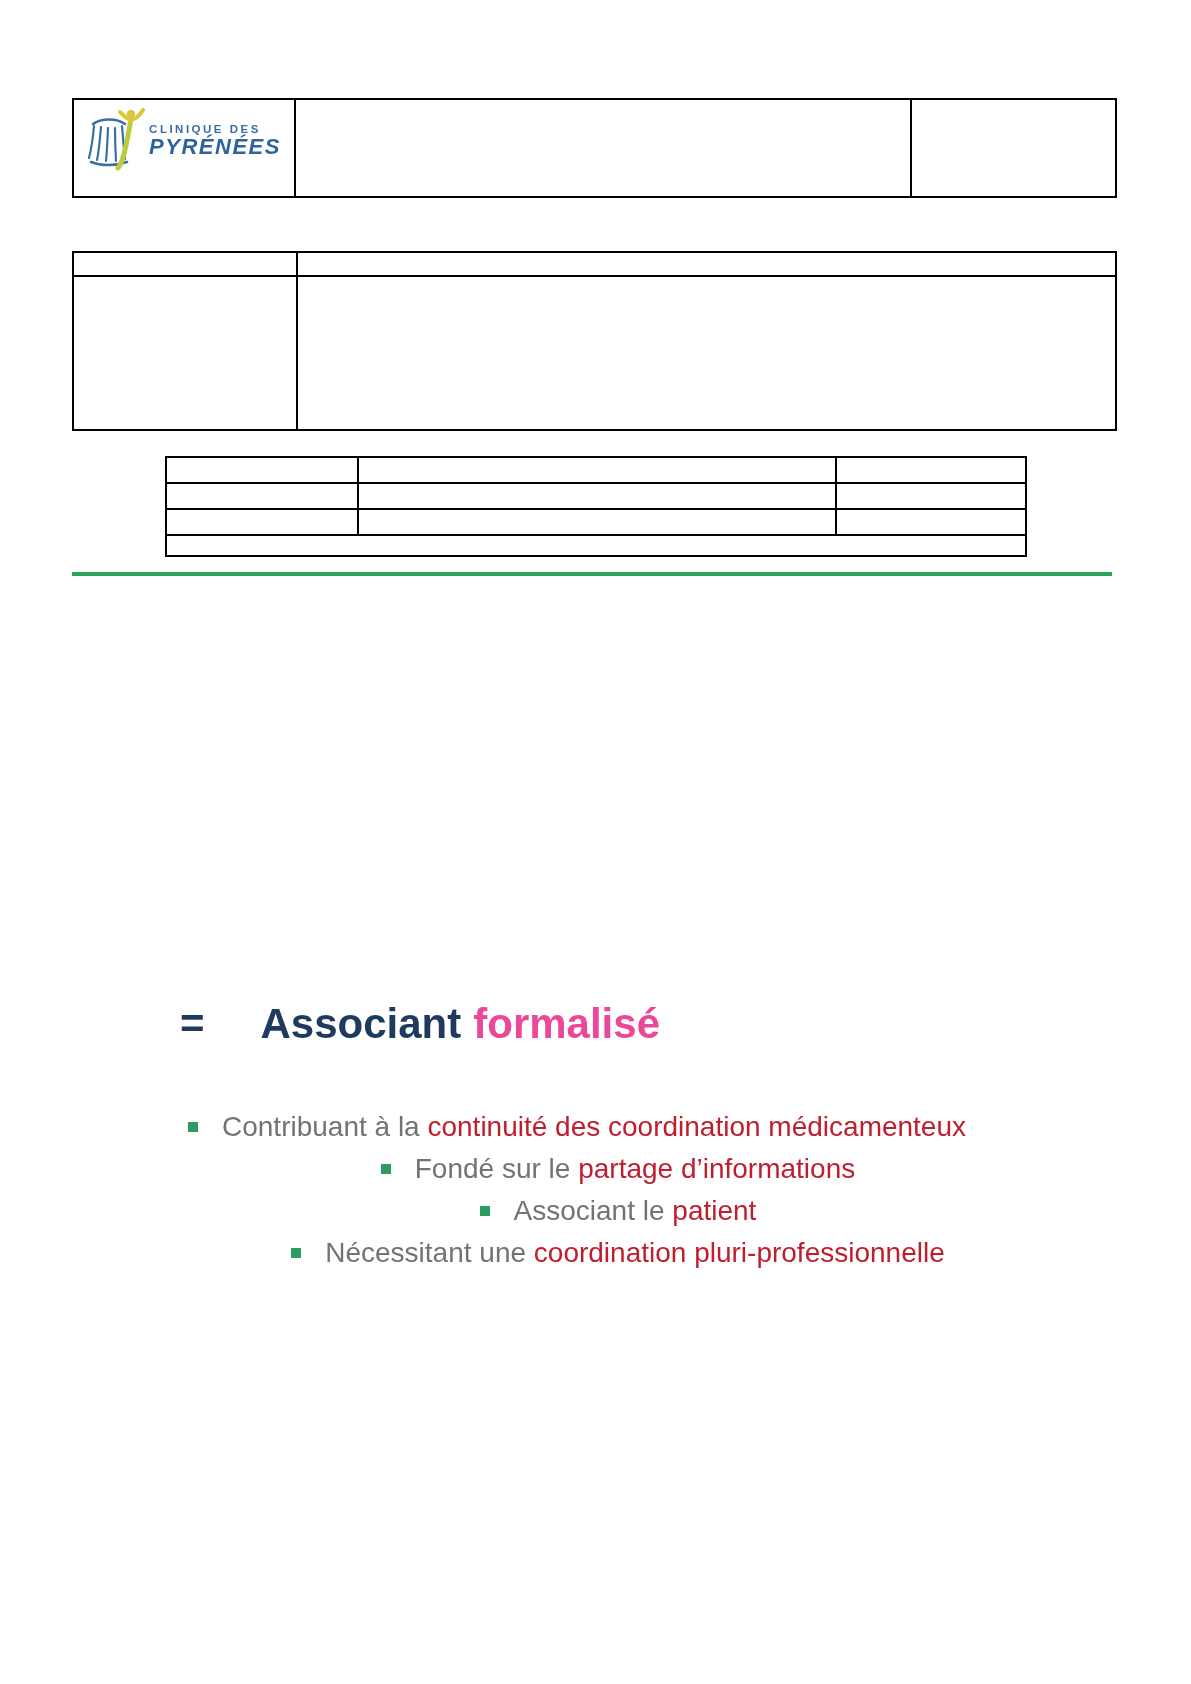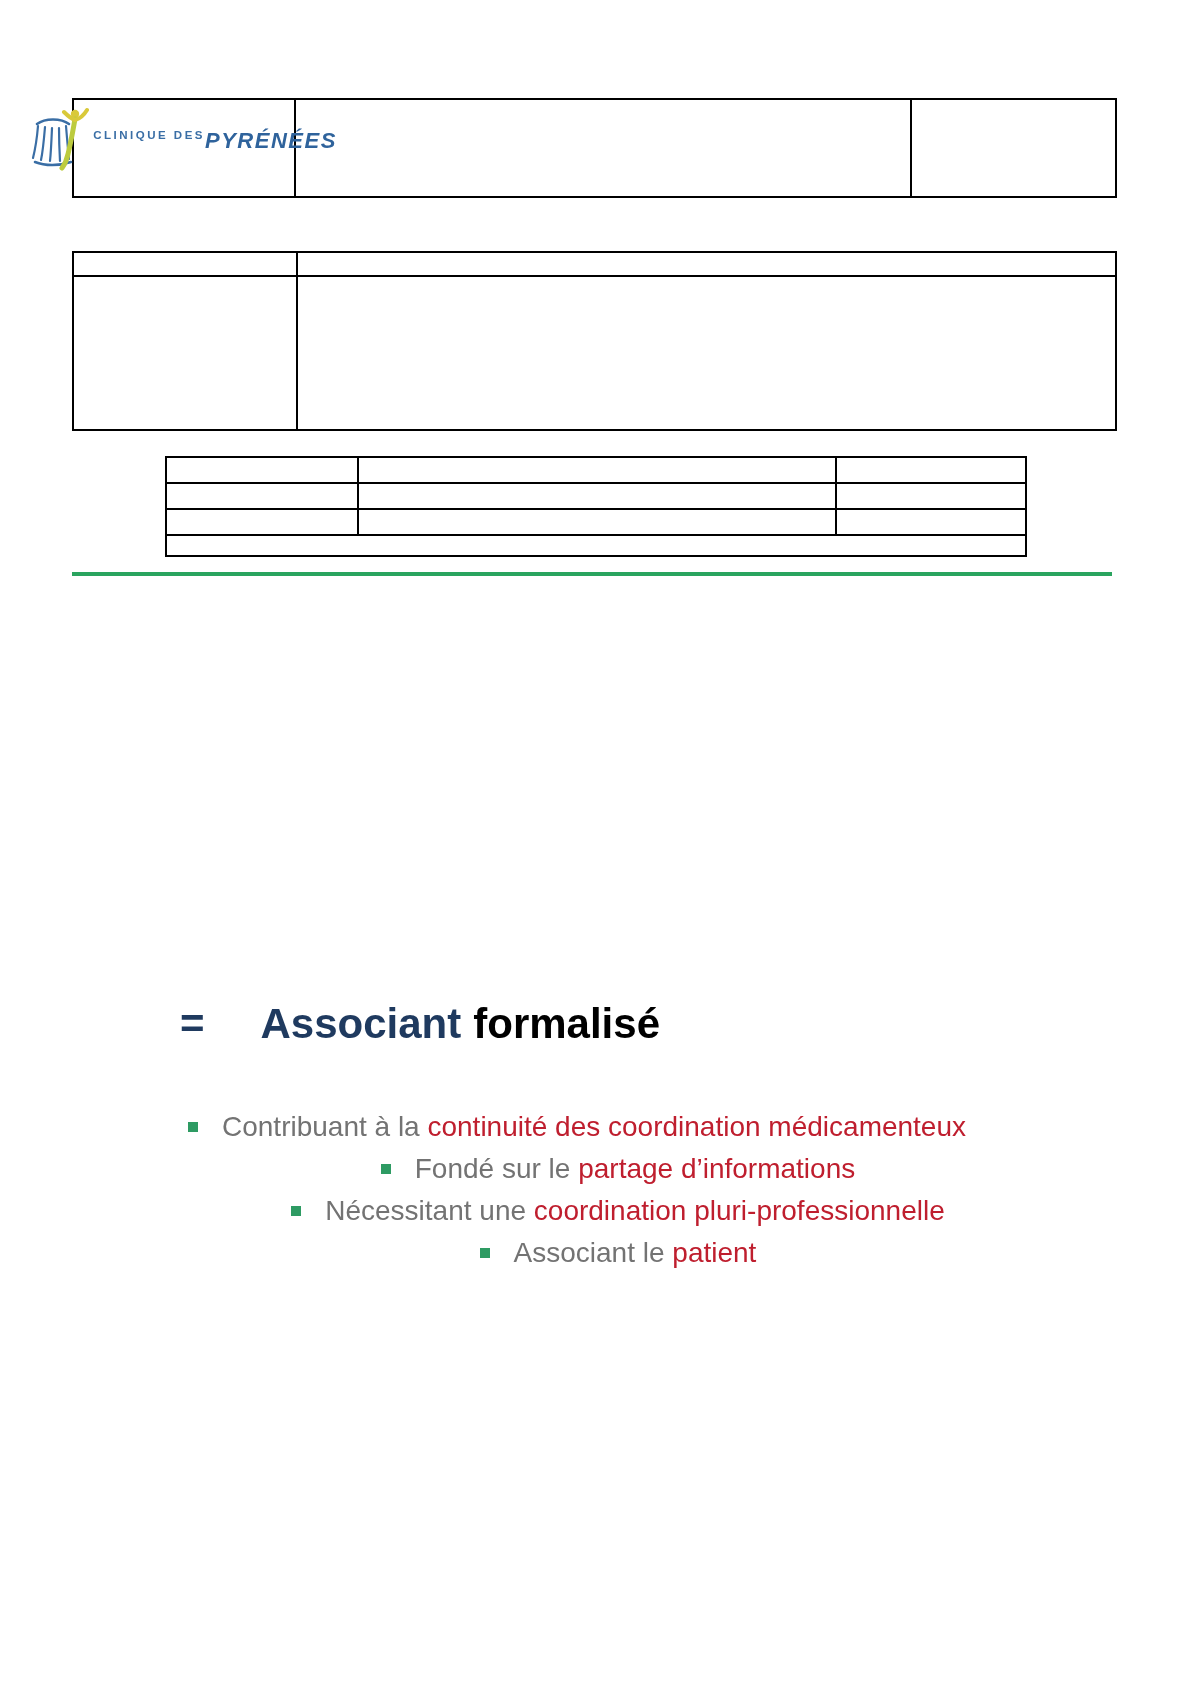--- a/index.html
+++ b/index.html
@@ -22,21 +22,21 @@
   .header-table .cell { height: 100%; }
   .header-table .cell.logo-cell {
     width: 222px; border-right: 2px solid #000;
     display: flex; align-items: center; justify-content: center;
     padding-bottom: 14px;
   }
   .header-table .cell.mid-cell { width: 616px; border-right: 2px solid #000; }
   .header-table .cell.right-cell { flex: 1; }
 
   .logo-wrap { display: flex; align-items: center; gap: 4px; }
-  .logo-text { display: flex; flex-direction: row; line-height: 1.05; }
+  .logo-text { display: flex; flex-direction: column; line-height: 1.05; }
   .logo-line1 {
     color: #3a6ea5; font-size: 11.5px; font-weight: bold;
     letter-spacing: 2.5px; white-space: nowrap;
   }
   .logo-line2 {
     color: #2f639c; font-size: 22px; font-weight: bold;
     letter-spacing: 1.5px; white-space: nowrap; font-style: italic;
   }
 
   
@@ -71,21 +71,21 @@
   }
 
   
   .slide-heading {
     position: absolute; left: 180px; top: 1000px;
     font-size: 42px; font-weight: bold;
     color: #1f3a5f; white-space: nowrap;
   }
   .slide-heading .eq { display: inline-block; }
   .slide-heading .navy { display: inline-block; margin-left: 56px; color: #1f3a5f; }
-  .slide-heading .red { display: inline-block; margin-left: 12px; color: #000000; }
+  .slide-heading .red { display: inline-block; margin-left: 12px; color: #ec4899; }
 
   .bullet-list { position: absolute; left: 188px; top: 1106px; width: 860px; }
   .bullet-item {
     display: flex; align-items: flex-start;
     font-size: 28px; line-height: 42px;
     color: #1f3a5f;
   }
   .bullet-item + .bullet-item { margin-top: 0; justify-content: center; }
   .bi-2 { margin-top: 46px; }
   .bi-3 { margin-top: 4px; }
@@ -188,24 +188,24 @@
     <div class="bullet-item bi-1">
       <span class="bullet-marker"></span>
       <span class="bullet-text"><span class="navy">Contribuant à la </span><span class="red">continuité des coordination médicamenteux</span><br></span>
     </div>
 
     <div class="bullet-item bi-2">
       <span class="bullet-marker"></span>
       <span class="bullet-text"><span class="navy">Fondé sur le </span><span class="red">partage d’informations</span></span>
     </div>
 
+    <div class="bullet-item bi-4">
+      <span class="bullet-marker"></span>
+      <span class="bullet-text"><span class="navy">Associant le </span><span class="red">patient</span></span>
+    </div>
+
     <div class="bullet-item bi-3">
       <span class="bullet-marker"></span>
       <span class="bullet-text"><span class="navy">Nécessitant une </span><span class="red">coordination pluri-professionnelle</span></span>
-    </div>
-
-    <div class="bullet-item bi-4">
-      <span class="bullet-marker"></span>
-      <span class="bullet-text"><span class="navy">Associant le </span><span class="red">patient</span></span>
     </div>
 
   </div>
 </div>
 
 </body></html>

